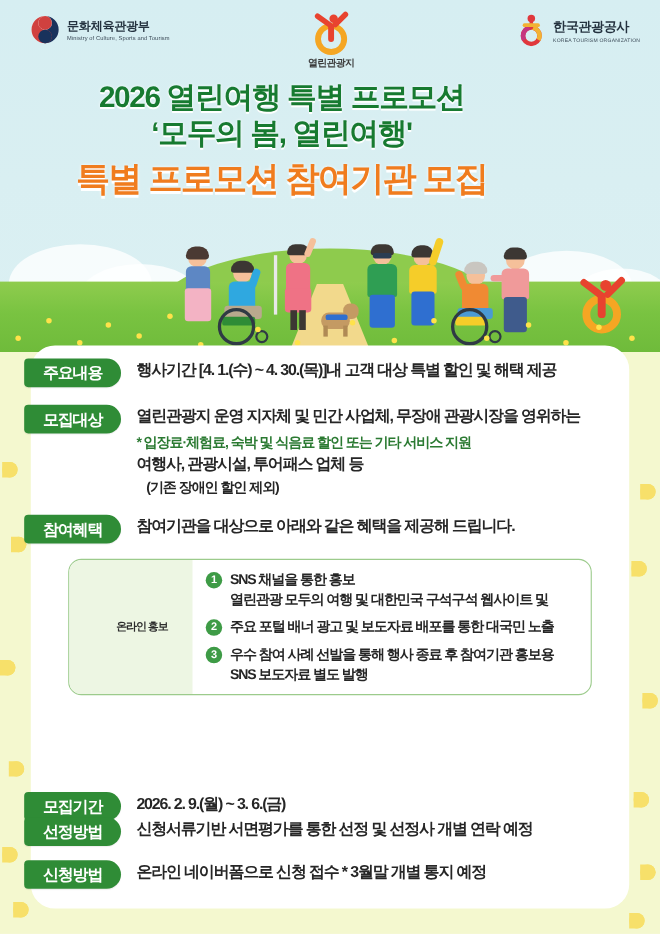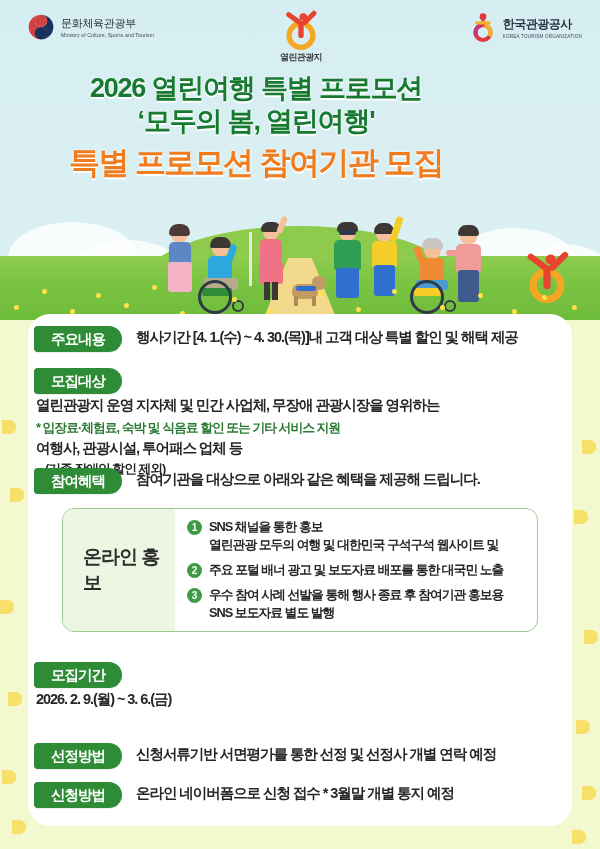--- a/index.html
+++ b/index.html
@@ -36,21 +36,21 @@
   .cloud.c1 { left: 8px;  top: 222px; width: 130px; height: 72px; }
   .cloud.c2 { left: 72px; top: 240px; width: 110px; height: 60px; }
   .cloud.c3 { left: 455px; top: 228px; width: 120px; height: 66px; }
   .cloud.c4 { left: 520px; top: 244px; width: 90px;  height: 56px; }
 
   
   .logos { position: absolute; left: 0; top: 0; width: 600px; height: 68px; }
 
   .logo-mcst { position: absolute; left: 28px; top: 14px; display: flex; align-items: center; gap: 7px; }
   .taegeuk { width: 26px; height: 26px; position: relative; }
-  .logo-mcst-text .kr { font-size: 11px; font-weight: 400; color: #24323f; letter-spacing: -.3px; }
+  .logo-mcst-text .kr { font-size: 11px; font-weight: 700; color: #24323f; letter-spacing: -.3px; }
   .logo-mcst-text .en { font-size: 5.2px; color: #3c4b58; letter-spacing: .1px; margin-top: 1px; }
 
   .logo-open { position: absolute; left: 262px; top: 4px; width: 78px; text-align: center; }
   .logo-open .mark { width: 46px; height: 46px; margin: 0 auto; position: relative; }
   .logo-open .cap {
     margin-top: 1px;
     font-size: 9px; font-weight: 700; color: #3b3b3b; letter-spacing: -.6px;
   }
 
   .logo-kto { position: absolute; right: 18px; top: 12px; display: flex; align-items: center; gap: 6px; }
@@ -125,21 +125,20 @@
   .pill {
     flex: 0 0 auto;
     width: 88px; height: 26px;
     background: #2f8c36;
     border-radius: 4px 14px 14px 4px;
     color: #ffffff;
     font-size: 14.5px; font-weight: 800;
     letter-spacing: -1px;
     display: flex; align-items: center; justify-content: center;
     box-shadow: 0 1px 1px rgba(0,0,0,.07);
-    margin-left: 12px;
   }
 
   .row-body { margin-left: 14px; padding-top: 1px; }
 
   .ln {
     font-size: 14.5px; font-weight: 700; color: #262626;
     letter-spacing: -1.05px; line-height: 1.48; white-space: nowrap;
   }
   .ln.sub {
     font-size: 12.8px; color: #2b7a32; letter-spacing: -1px; margin-top: 3px;
@@ -158,21 +157,21 @@
     border: 1px solid #9ccb8c;
     border-radius: 12px;
     overflow: hidden;
     background: #ffffff;
   }
   .btable + .btable { margin-top: 11px; }
   .bt-label {
     flex: 0 0 112px;
     background: #edf6e3;
     display: flex; align-items: center; justify-content: center;
-    font-size: 19px; font-weight: 700; color: #2c2c2c;
+    font-size: 10px; font-weight: 700; color: #2c2c2c;
     letter-spacing: -1px;
     padding-left: 20px;
   }
   .bt-body { flex: 1; padding: 9px 10px 9px 12px; }
 
   .bitem { display: flex; align-items: flex-start; gap: 7px; }
   .bitem + .bitem { margin-top: 7px; }
   .bnum {
     flex: 0 0 auto;
     width: 15px; height: 15px; margin-top: 2px;
@@ -384,21 +383,21 @@
 
   <div class="card"></div>
 
   <div class="row" style="left:22px; top:326px;">
     <div class="pill">주요내용</div>
     <div class="row-body">
       <div class="ln">행사기간 [4. 1.(수) ~ 4. 30.(목)]내 고객 대상 특별 할인 및 해택 제공</div>
     </div>
   </div>
 
-  <div class="row" style="left:22px; top:368px;flex-direction:column;">
+  <div class="row" style="left:22px; top:368px;">
     <div class="pill">모집대상</div>
     <div class="row-body">
       <div class="ln">열린관광지 운영 지자체 및 민간 사업체, 무장애 관광시장을 영위하는</div>
       <div class="ln sub">* 입장료·체험료, 숙박 및 식음료 할인 또는 기타 서비스 지원</div>
       <div class="ln">여행사, 관광시설, 투어패스 업체 등</div>
       <div class="ln sub2">(기존 장애인 할인 제외)</div>
     </div>
   </div>
 
   <div class="row" style="left:22px; top:468px;">
@@ -431,21 +430,21 @@
           <div class="btext">
             <div>우수 참여 사례 선발을 통해 행사 종료 후 참여기관 홍보용</div>
             <div>SNS 보도자료 별도 발행</div>
           </div>
         </div>
       </div>
     </div>
 
   </div>
 
-  <div class="row" style="left:22px; top:662px;flex-direction:column;">
+  <div class="row" style="left:22px; top:720px;">
     <div class="pill">모집기간</div>
     <div class="row-body">
       <div class="ln">2026. 2. 9.(월) ~ 3. 6.(금)</div>
     </div>
   </div>
 
   <div class="row" style="left:22px; top:743px;">
     <div class="pill">선정방법</div>
     <div class="row-body">
       <div class="ln">신청서류기반 서면평가를 통한 선정 및 선정사 개별 연락 예정</div>

